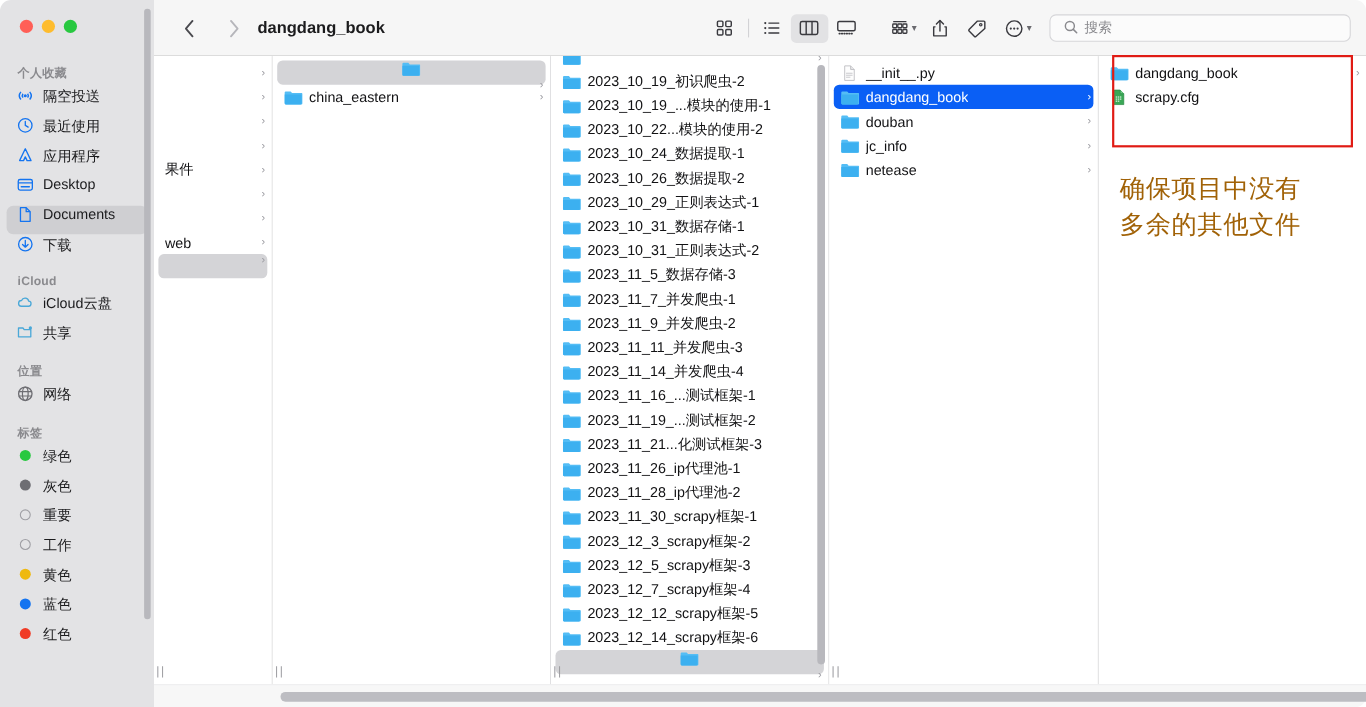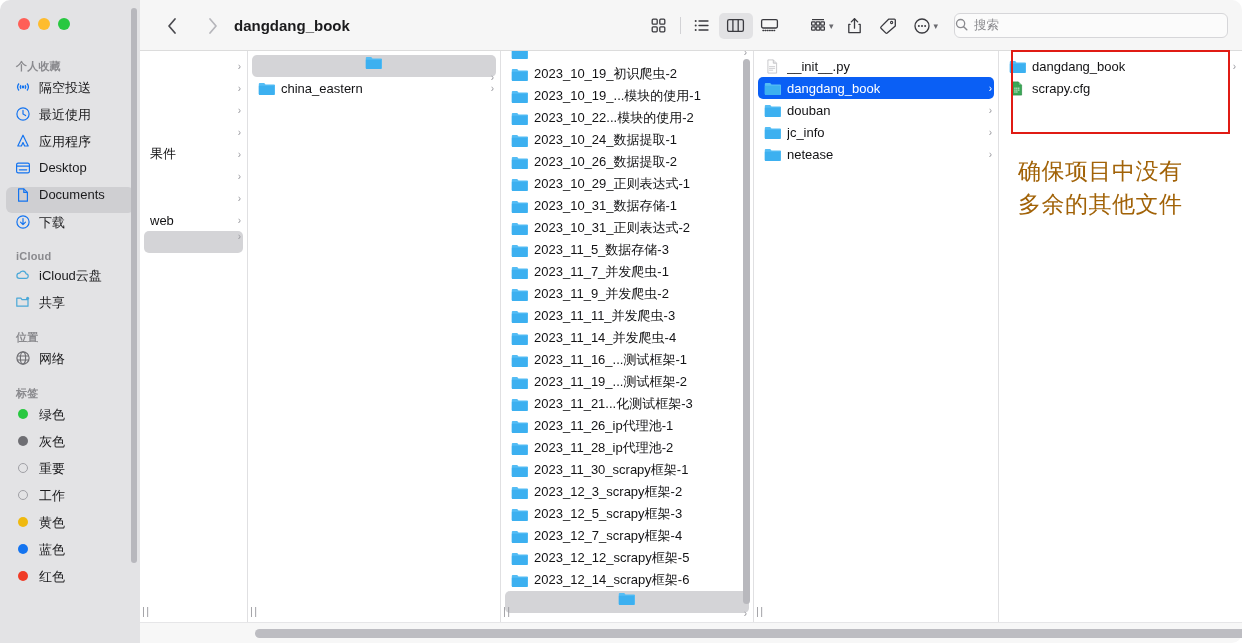--- a/index.html
+++ b/index.html
@@ -95,21 +95,21 @@
     display: flex; align-items: center; justify-content: center;
     color: #3a3a3f; border-radius: 5px;
   }
   .tb-ico.active { background: #e2e2e4; }
   .vdiv { width: 1px; height: 17px; background: #d2d2d5; margin: 0 4px; }
   .chev-sm { color: #6a6a6f; font-size: 9px; margin-left: -6px; margin-right: 4px; }
   #searchbox {
     width: 274px; height: 25px; margin-left: 12px;
     border: 1px solid #d6d6d9; border-radius: 6px;
     background: #fbfbfb;
-    display: flex; align-items: center; padding: 0 0;
+    display: flex; align-items: center; padding: 0 12px;
     color: #8a8a8e; font-size: 12.5px; gap: 6px;
   }
 
   
   #browser {
     position: absolute; left: 140px; top: 51px;
     width: 1102px; height: 571px;
     background: #ffffff;
   }
   .col {

